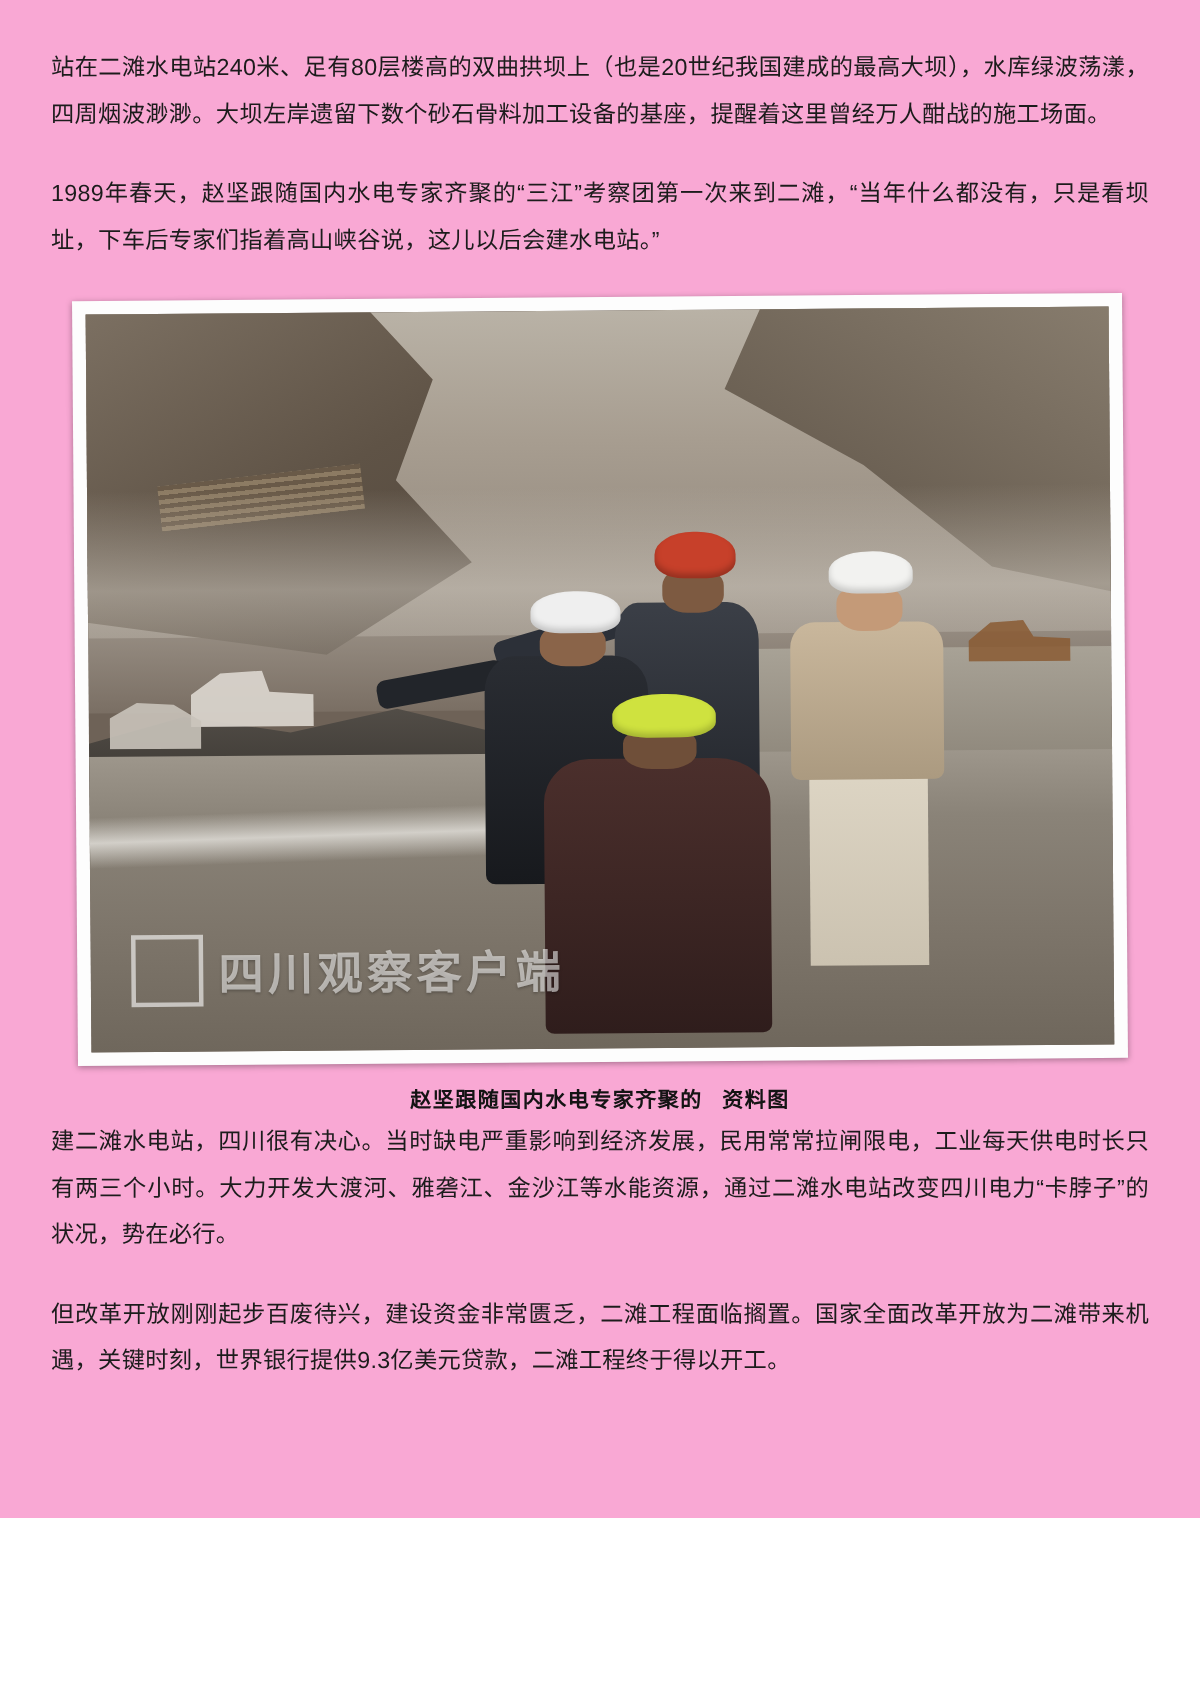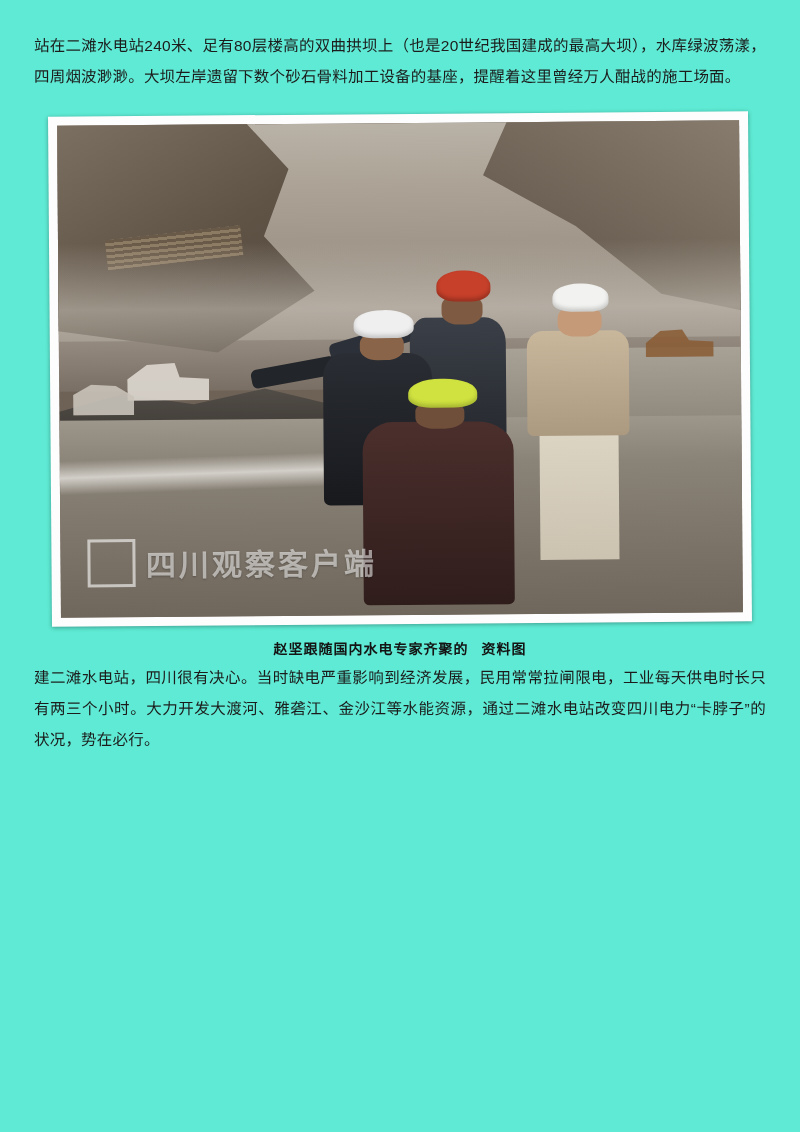--- a/index.html
+++ b/index.html
@@ -10,24 +10,24 @@
   body {
     width: 800px;
     height: 1132px;
     font-family: "Liberation Sans", "DejaVu Sans", sans-serif;
     color: #1a1a1a;
     position: relative;
     overflow: hidden;
   }
   .page {
     width: 800px;
-    height: 1132px;
+    height: 1012px;
     box-sizing: border-box;
     padding: 30px 34px 4px 34px;
-    background: #5eead4;
+    background: #f9a8d4;
     position: relative;
   }
   p.para {
     font-size: 15.5px;
     line-height: 31px;
     letter-spacing: 0.2px;
     margin: 0 0 22px 0;
     text-align: justify;
     color: #1c1c1c;
   }
@@ -215,20 +215,21 @@
   .body-bold {
     font-weight: normal;
   }
 </style>
 </head>
 <body>
 
 <div class="page">
 
   <p class="para">站在二滩水电站240米、足有80层楼高的双曲拱坝上（也是20世纪我国建成的最高大坝），水库绿波荡漾，四周烟波渺渺。大坝左岸遗留下数个砂石骨料加工设备的基座，提醒着这里曾经万人酣战的施工场面。</p>
+  <p class="para">1989年春天，赵坚跟随国内水电专家齐聚的“三江”考察团第一次来到二滩，“当年什么都没有，只是看坝址，下车后专家们指着高山峡谷说，这儿以后会建水电站。”</p>
 
   <div class="figure">
     <div class="photo-frame">
       <div class="photo">
         <div class="sky"></div>
         <div class="cliff-left"></div>
         <div class="cliff-right"></div>
         <div class="pipes"></div>
         <div class="haze"></div>
         <div class="river-far"></div>
@@ -272,14 +273,15 @@
         </div>
       </div>
     </div>
     <div class="caption">
       <span>赵坚跟随国内水电专家齐聚的</span>
       <span class="src">资料图</span>
     </div>
   </div>
 
   <p class="para body-bold">建二滩水电站，四川很有决心。当时缺电严重影响到经济发展，民用常常拉闸限电，工业每天供电时长只有两三个小时。大力开发大渡河、雅砻江、金沙江等水能资源，通过二滩水电站改变四川电力“卡脖子”的状况，势在必行。</p>
+  <p class="para body-bold">但改革开放刚刚起步百废待兴，建设资金非常匮乏，二滩工程面临搁置。国家全面改革开放为二滩带来机遇，关键时刻，世界银行提供9.3亿美元贷款，二滩工程终于得以开工。</p>
 
 </div>
 
 </body></html>

